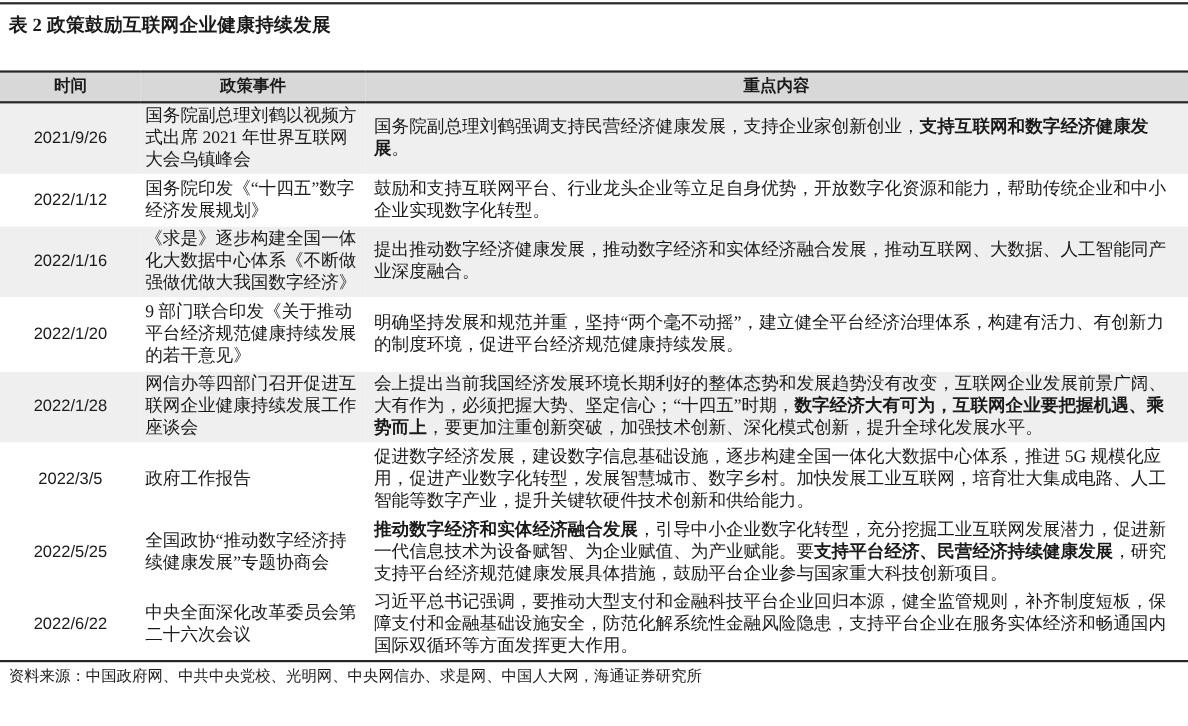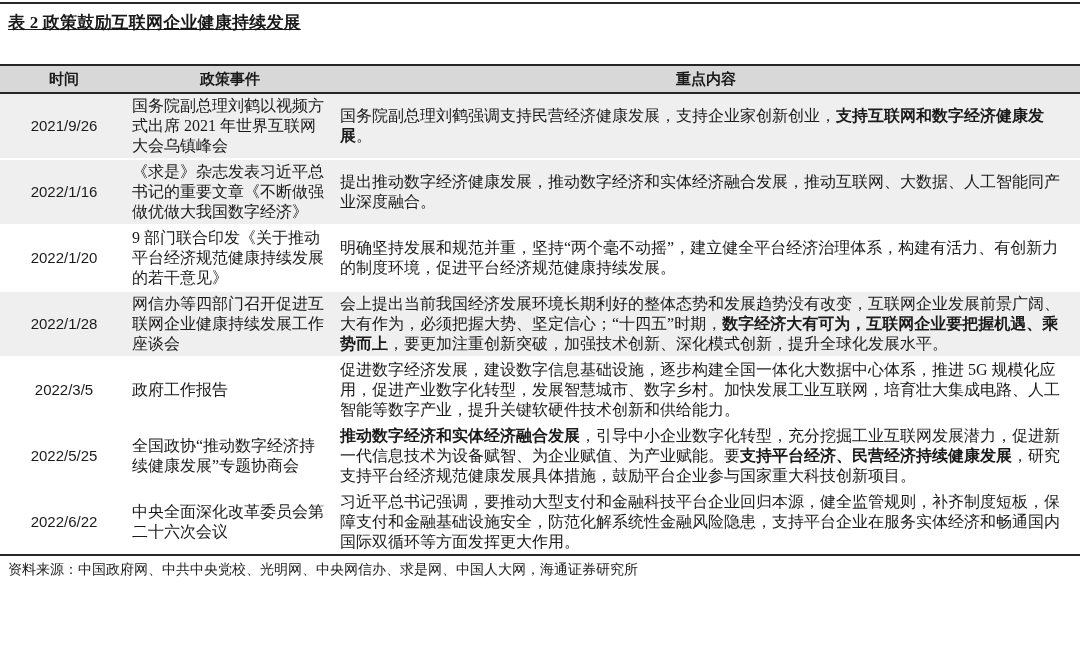--- a/index.html
+++ b/index.html
@@ -12,21 +12,20 @@
   .top-rule {
     border-top: 2px solid var(--rule-color, #262626);
     margin: 2px 0 0 0;
   }
   .table-title {
     font-weight: bold;
     font-size: 17px;
     line-height: 20px;
     padding: 9px 8px 7px 8px;
     letter-spacing: 0.2px;
-    text-decoration: underline;
   }
   table.policy-table {
     width: 100%;
     border-collapse: collapse;
     table-layout: fixed;
     font-size: 16px;
     line-height: 20px;
     margin-top: 24px;
   }
   thead tr {
@@ -85,23 +84,28 @@
       <th>政策事件</th>
       <th>重点内容</th>
     </tr>
   </thead>
   <tbody>
       <tr class="stripe">
     <td class="date-cell">2021/9/26</td>
     <td class="event-cell">国务院副总理刘鹤以视频方式出席 2021 年世界互联网大会乌镇峰会</td>
     <td class="content-cell"><span>国务院副总理刘鹤强调支持民营经济健康发展，支持企业家创新创业，</span><span class="b">支持互联网和数字经济健康发展</span><span>。</span></td>
   </tr>
+      <tr>
+    <td class="date-cell">2022/1/12</td>
+    <td class="event-cell">国务院印发《“十四五”数字经济发展规划》</td>
+    <td class="content-cell"><span>鼓励和支持互联网平台、行业龙头企业等立足自身优势，开放数字化资源和能力，帮助传统企业和中小企业实现数字化转型。</span></td>
+  </tr>
       <tr class="stripe">
     <td class="date-cell">2022/1/16</td>
-    <td class="event-cell">《求是》杂志发表习近平总书记的重要文章《不断做强做优做大我国数字经济》</td>
+    <td class="event-cell">《求是》逐步构建全国一体化大数据中心体系《不断做强做优做大我国数字经济》</td>
     <td class="content-cell"><span>提出推动数字经济健康发展，推动数字经济和实体经济融合发展，推动互联网、大数据、人工智能同产业深度融合。</span></td>
   </tr>
       <tr>
     <td class="date-cell">2022/1/20</td>
     <td class="event-cell">9 部门联合印发《关于推动平台经济规范健康持续发展的若干意见》</td>
     <td class="content-cell"><span>明确坚持发展和规范并重，坚持“两个毫不动摇”，建立健全平台经济治理体系，构建有活力、有创新力的制度环境，促进平台经济规范健康持续发展。</span></td>
   </tr>
       <tr class="stripe">
     <td class="date-cell">2022/1/28</td>
     <td class="event-cell">网信办等四部门召开促进互联网企业健康持续发展工作座谈会</td>

